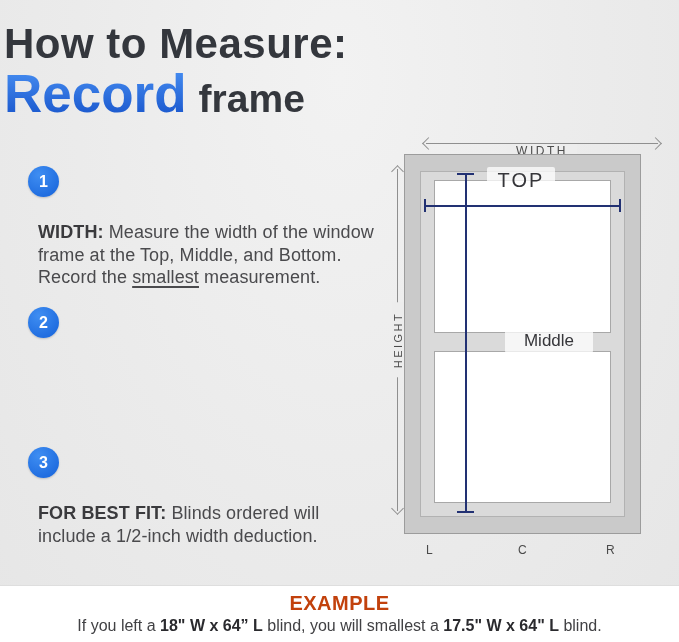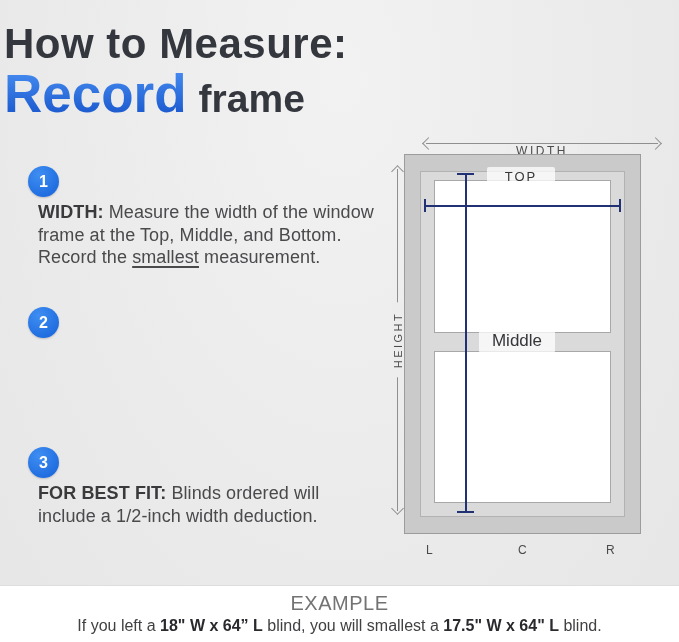--- a/index.html
+++ b/index.html
@@ -31,21 +31,21 @@
   
   .step { position:absolute; left:28px; width:354px; }
   .step-1 { top:166px; } .step-2 { top:307px; } .step-3 { top:447px; }
   .badge {
     width:31px; height:31px; border-radius:50%;
     background: radial-gradient(circle at 35% 28%, #3f8ef2 0%, #1d6ade 80%);
     color:#fff; font-size:16px; font-weight:700;
     display:flex; align-items:center; justify-content:center;
     box-shadow:0 1px 2px rgba(0,0,0,.18);
   }
-  .step p { margin:4px 0 0 10px; font-size:18px; line-height:22.5px; color:#4a4a4d; letter-spacing:.1px; }
+  .step p { margin:24px 0 0 10px; font-size:18px; line-height:22.5px; color:#4a4a4d; letter-spacing:.1px; }
   .lead { font-weight:700; color:#3a3a3d; }
   .und { text-decoration:underline; text-underline-offset:3px; text-decoration-thickness:1.5px; }
 
   
   .width-arrow { position:absolute; left:424px; top:136px; width:236px; height:14px; }
   .width-arrow .aline { position:absolute; top:7px; left:2px; right:2px; height:1px; background:#8f8f8f; }
   .width-arrow .alabel {
     position:absolute; top:8px; left:50%; transform:translateX(-50%);
     background:#ededed; padding:0 9px; font-size:12px; letter-spacing:2.5px;
     color:#4c4c4c; line-height:14px;
@@ -85,33 +85,33 @@
   .v-cap-b { left:457px; top:511px; width:17px; height:2px; }
   .h-line  { left:424px; top:205px; width:197px; height:2px; }
   .h-cap-l { left:424px; top:199px; width:2px;  height:13px; }
   .h-cap-r { left:619px; top:199px; width:2px;  height:13px; }
 
   
   .chip {
     position:absolute; background:rgba(255,255,255,.75); color:#36363a;
     text-align:center; border-radius:2px;
   }
-  .chip-top    { left:487px; top:167px; width:68px; font-size:13px; letter-spacing:2px; padding:2px 0 1px; }
-  .chip-middle { left:479px; top:330px; width:76px; font-size:17px; padding:1px 0 2px; }
+  .chip-top    { left:487px; top:167px; width:68px; font-size:20px; letter-spacing:2px; padding:2px 0 1px; }
+  .chip-middle { left:505px; top:330px; width:88px; font-size:17px; padding:1px 0 2px; }
   .chip-bottom { left:481px; top:499px; width:80px; font-size:17px; padding:1px 0 2px; }
 
   .marker { position:absolute; top:543px; font-size:12px; color:#4a4a4a; letter-spacing:1px; }
   .marker-l { left:426px; } .marker-c { left:518px; } .marker-r { left:606px; }
 
   
   .example-strip {
     position:absolute; left:0; top:585px; width:679px; height:57px;
     background:#ffffff; text-align:center; border-top:1px solid #dedede;
   }
-  .example-heading { margin:6px 0 0; font-size:20px; font-weight:400; color:#737373; letter-spacing:.5px; }
+  .example-heading { margin:6px 0 0; font-size:20px; font-weight:700; color:#c2410c; letter-spacing:.5px; }
   .example-text { margin:2px 0 0; font-size:16px; color:#414144; }
   .example-text b { color:#2a2a2e; }
 </style>
 </head>
 <body>
 
 <div class="canvas">
 
   <div class="header">
     <div class="title-line1">How to Measure:</div>

